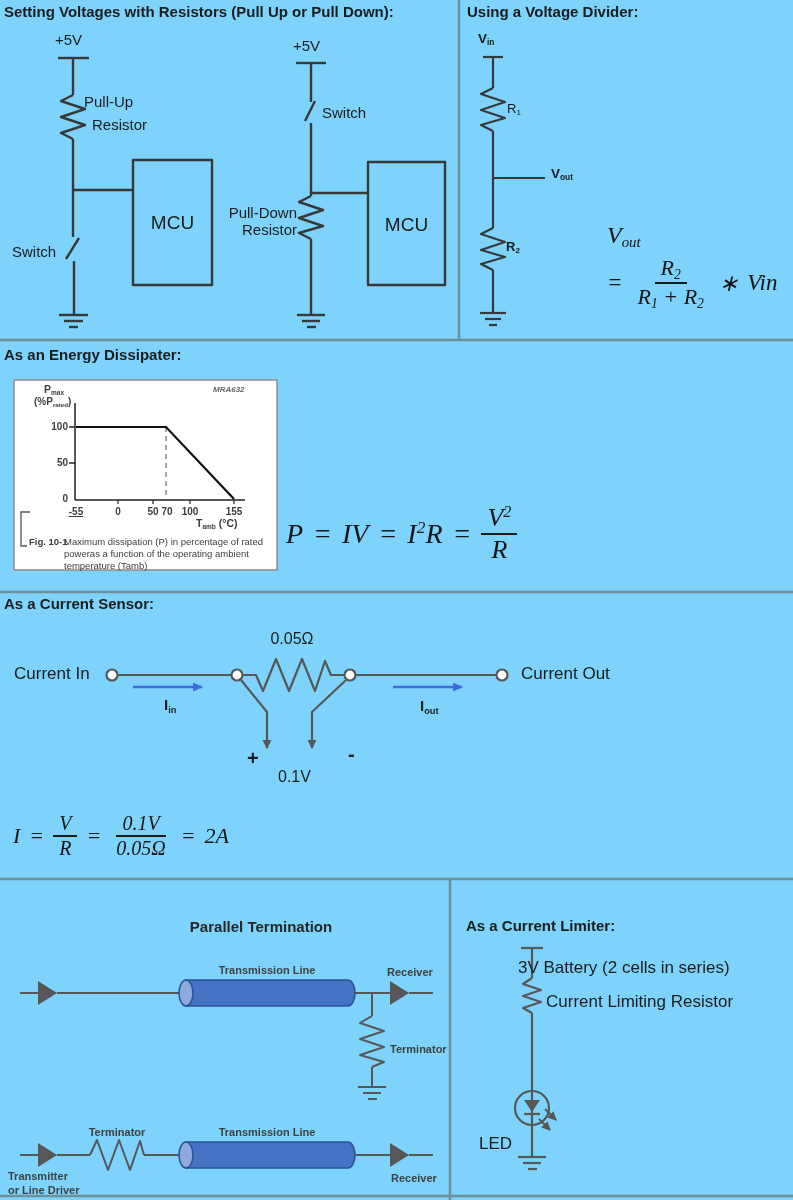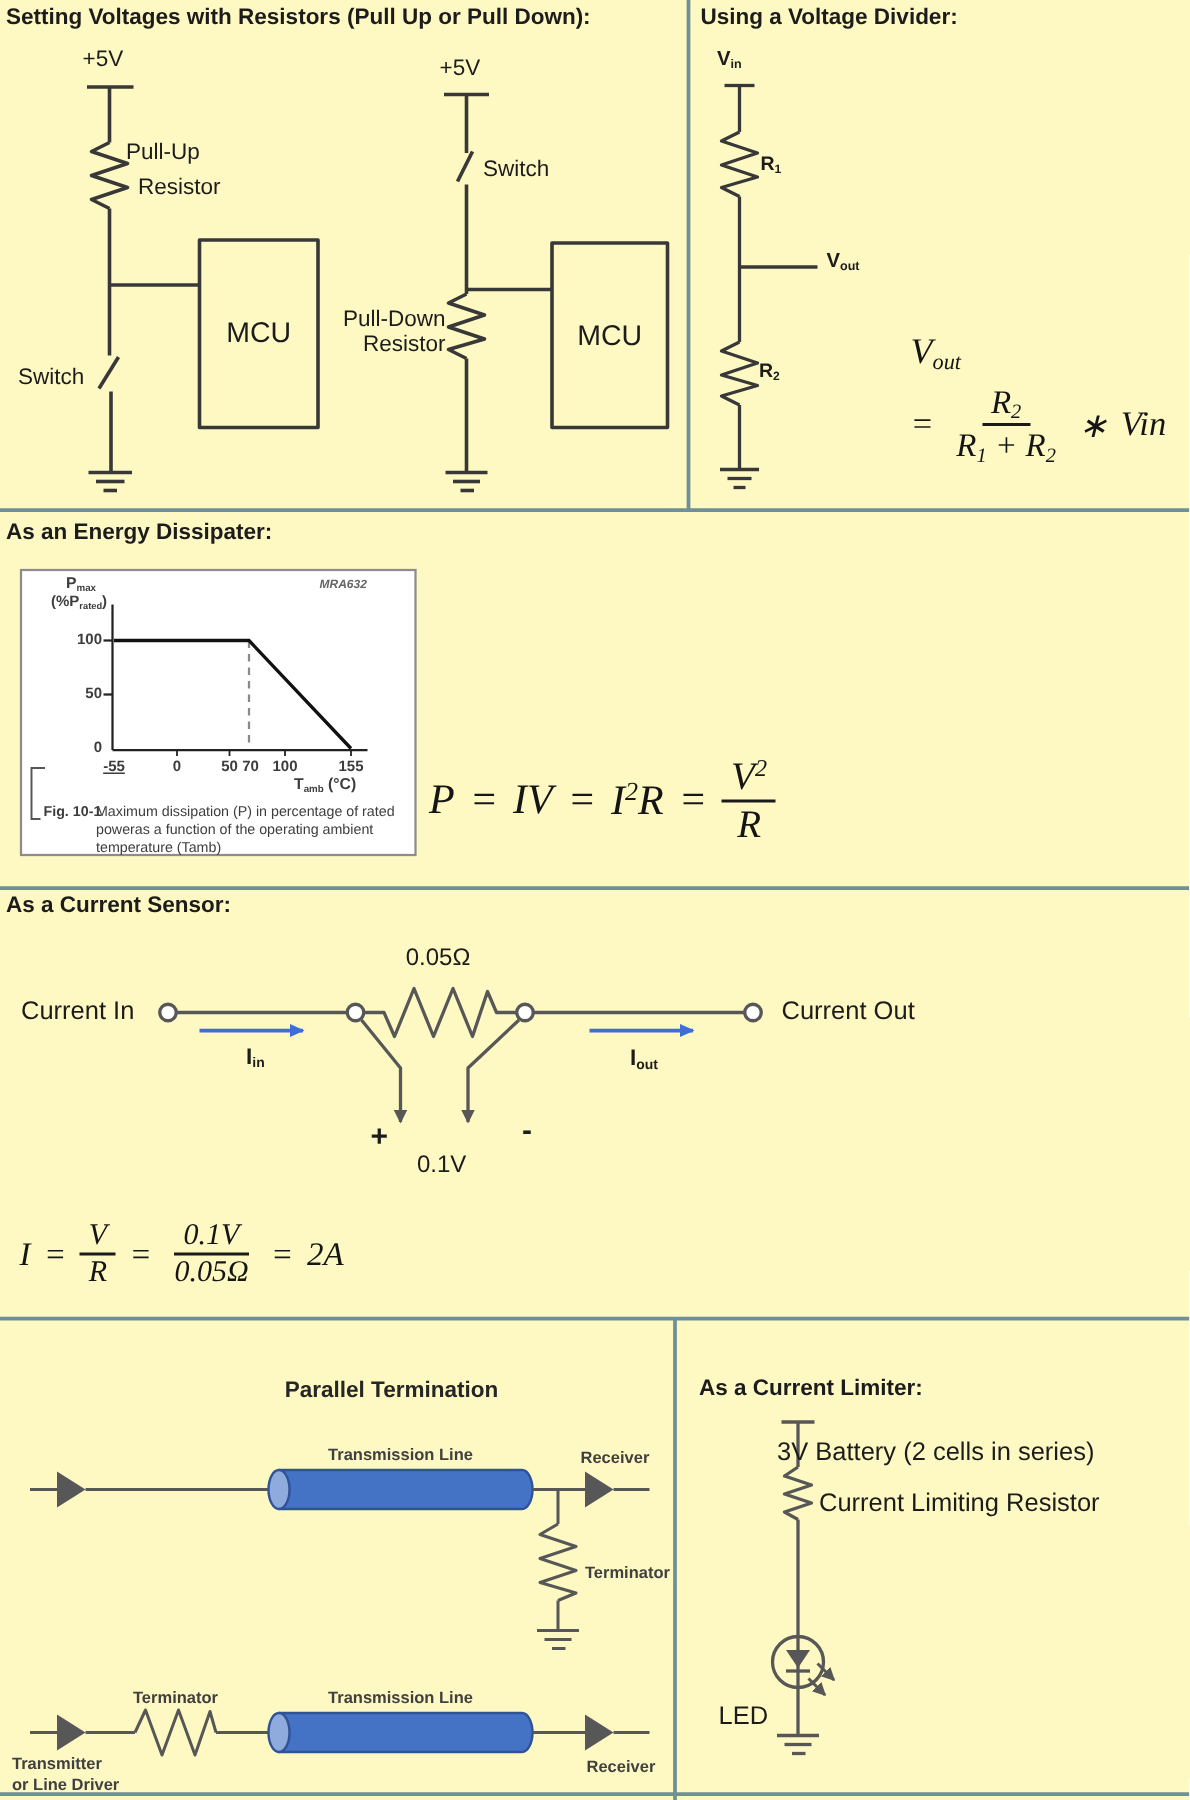--- a/index.html
+++ b/index.html
@@ -1,16 +1,16 @@
 <!DOCTYPE html>
 <html><head>
 <meta charset="utf-8">
 <style>
   html,body{margin:0;padding:0;background:#ffffff;}
-  #canvas{position:relative;width:793px;height:1200px;background:#fef9c3;overflow:hidden;
+  #canvas{position:relative;width:793px;height:1200px;background:#7dd3fc;overflow:hidden;
           font-family:"Liberation Sans",sans-serif;color:#1c1c1c;}
   .lbl{position:absolute;white-space:nowrap;color:#1c1c1c;}
   .ttl{font-size:15px;font-weight:600;}
   .cc{font-size:15px;font-weight:500;}
   .big{font-size:17px;font-weight:500;}
   .ctr{transform:translateX(-50%);}
   .rt{text-align:right;}
   .sub{font-size:0.62em;vertical-align:-0.28em;}
   .sup{font-size:0.62em;vertical-align:0.55em;}
   
@@ -190,21 +190,21 @@
   <div class="lbl" style="left:133px;top:212px;width:79px;text-align:center;font-size:19px;font-weight:500;">MCU</div>
   <div class="lbl cc" style="left:12px;top:243px;">Switch</div>
   <div class="lbl cc" style="left:293px;top:37px;">+5V</div>
   <div class="lbl cc" style="left:322px;top:104px;">Switch</div>
   <div class="lbl cc rt" style="left:210px;top:204px;width:87px;">Pull-Down</div>
   <div class="lbl cc rt" style="left:210px;top:221px;width:87px;">Resistor</div>
   <div class="lbl" style="left:368px;top:214px;width:77px;text-align:center;font-size:19px;font-weight:500;">MCU</div>
 
   <div class="lbl ttl" style="left:467px;top:3px;">Using a Voltage Divider:</div>
   <div class="lbl" style="left:478px;top:31px;font-size:13.5px;font-weight:600;"><span>V</span><span class="sub">in</span></div>
-  <div class="lbl" style="left:507px;top:101px;font-size:13px;font-weight:700;"><span>R</span><span class="sub">1</span></div>
+  <div class="lbl" style="left:507px;top:101px;font-size:13px;font-weight:400;"><span>R</span><span class="sub">1</span></div>
   <div class="lbl" style="left:551px;top:166px;font-size:13.5px;font-weight:600;"><span>V</span><span class="sub">out</span></div>
   <div class="lbl" style="left:506px;top:239px;font-size:13px;font-weight:600;"><span>R</span><span class="sub">2</span></div>
 
   <div class="math f-div" style="left:607px;top:222px;">
     <div style="font-size:24px;line-height:1.1;"><span>V</span><span class="sub">out</span></div>
     <div class="mrow" style="gap:9px;margin-top:4px;">
       <span>=</span>
       <span class="frac">
         <span class="fn"><span>R</span><span class="sub">2</span></span>
         <span class="fd"><span>R</span><span class="sub">1</span> <span>+</span> <span>R</span><span class="sub">2</span></span>

